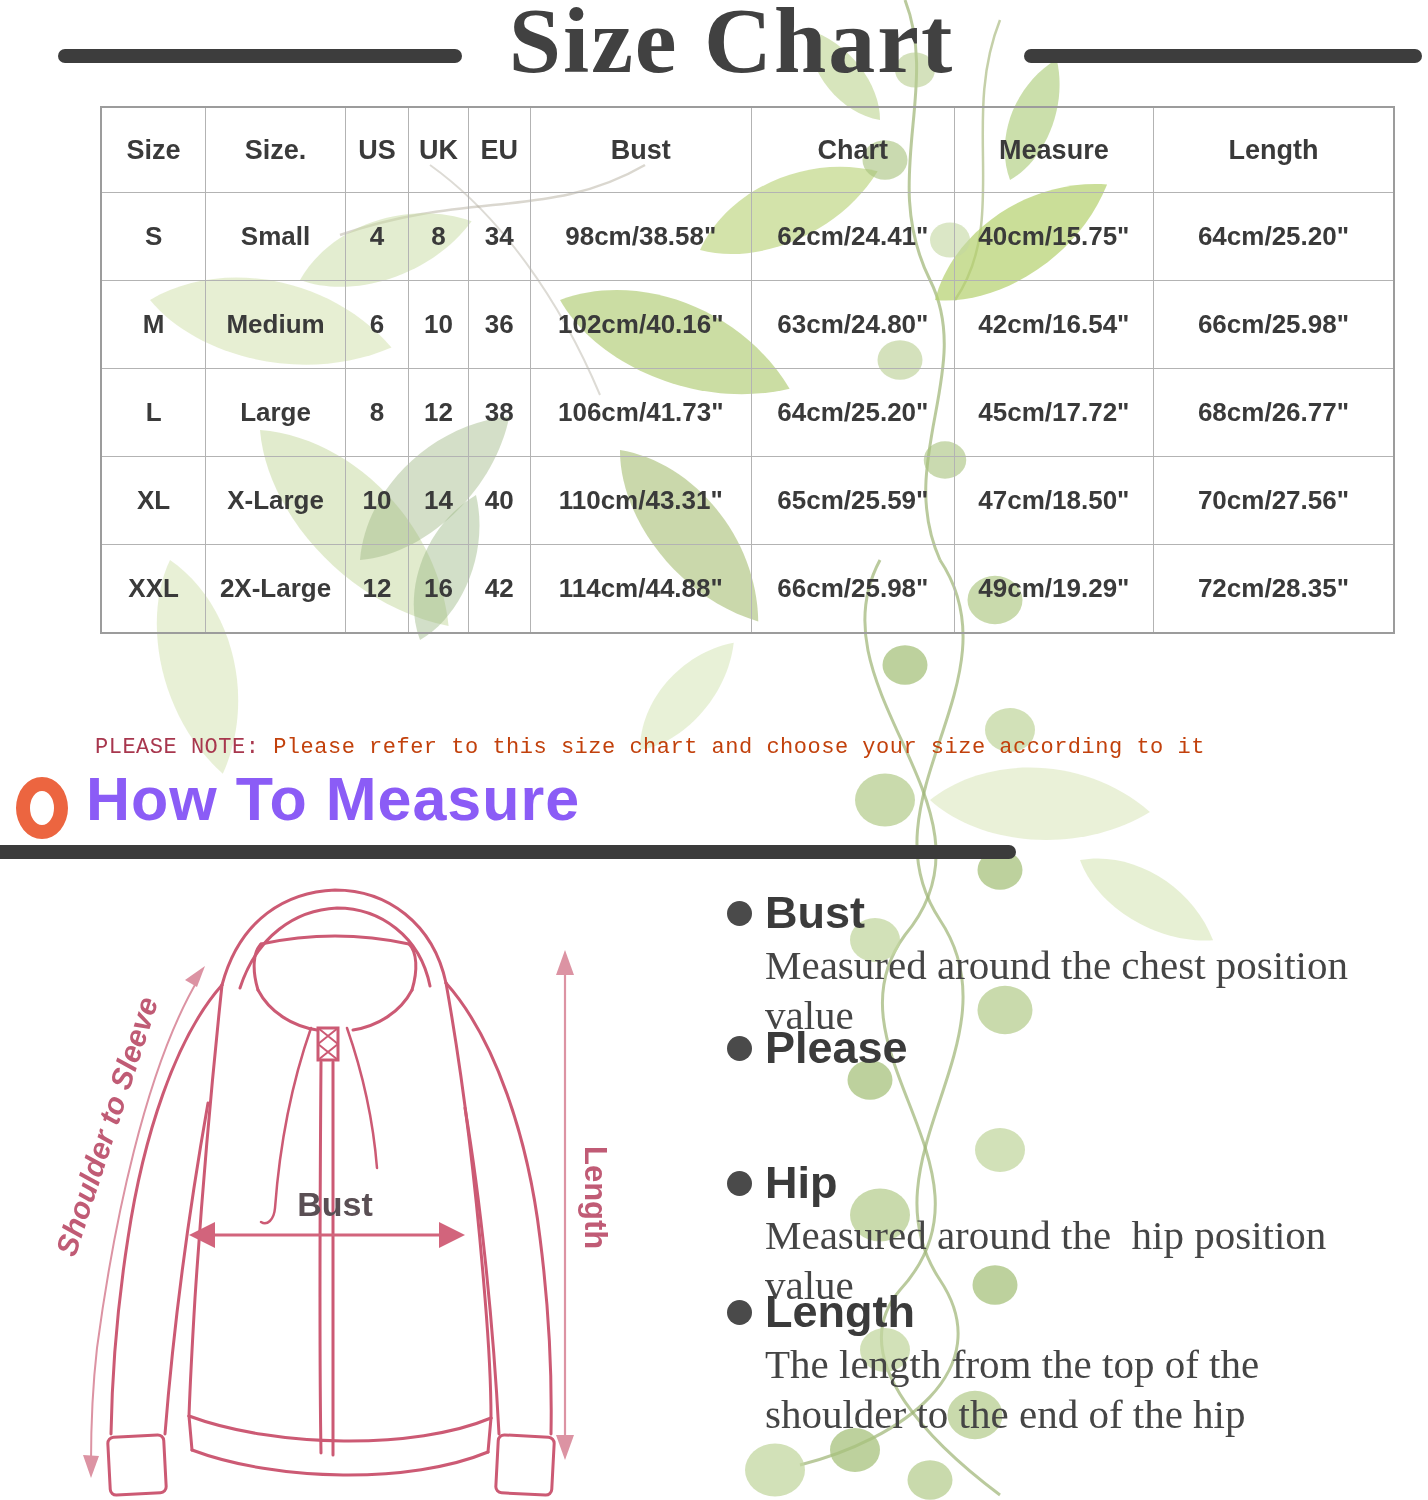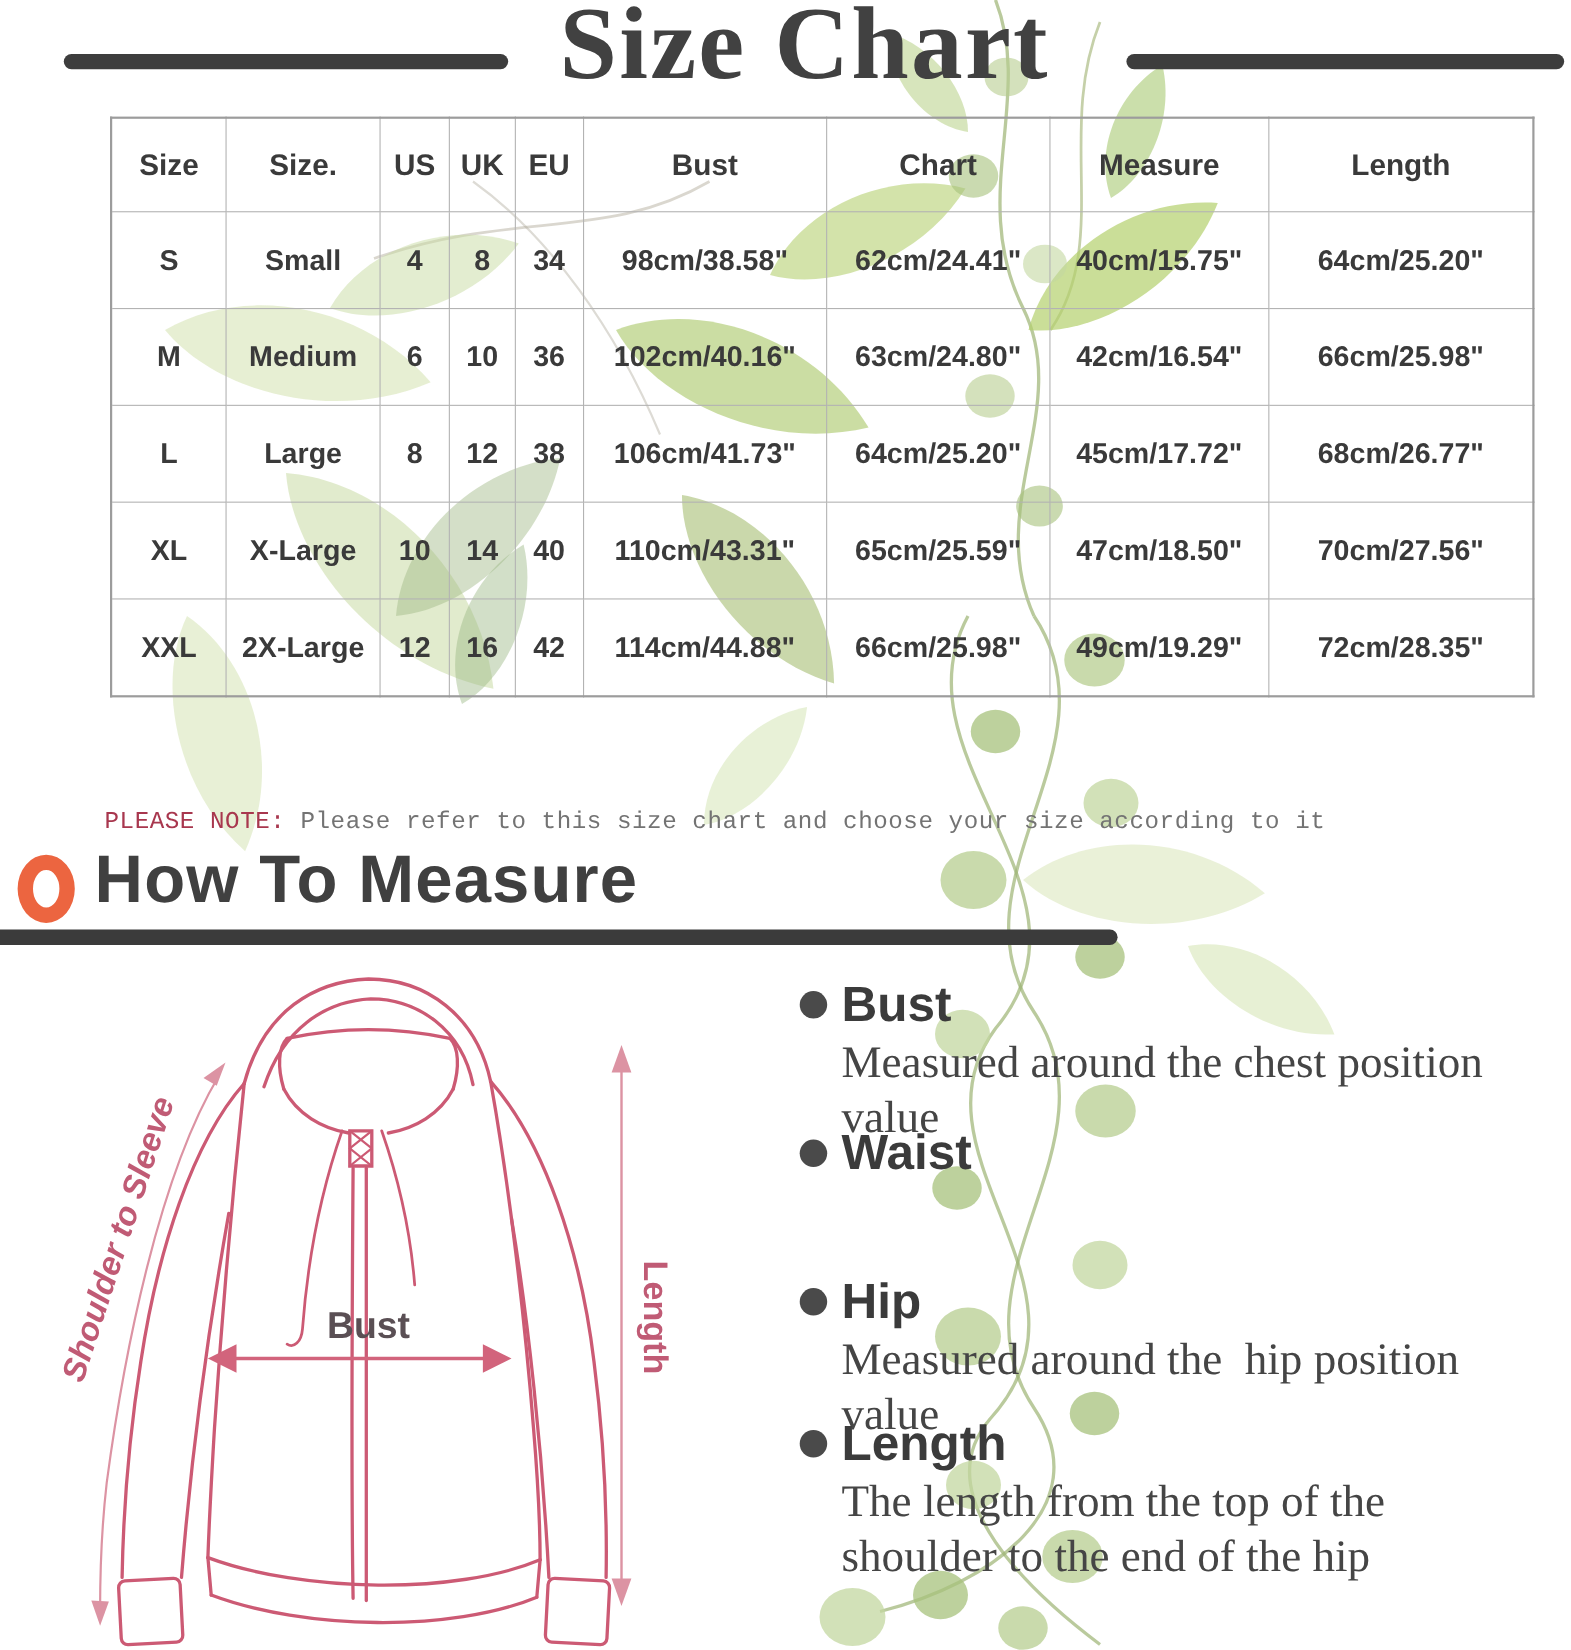--- a/index.html
+++ b/index.html
@@ -21,25 +21,25 @@
   table.size-chart th, table.size-chart td{
     border:1px solid #b3b3b3;text-align:center;vertical-align:middle;
     font-weight:700;color:#3a3a3a;background:transparent;padding:0;}
   table.size-chart thead th{height:84px;font-size:27px;}
   table.size-chart td{height:87px;font-size:26px;}
 
   
   .note-line{left:95px;top:735px;font-family:"Liberation Mono",monospace;font-size:22px;
     letter-spacing:.5px;white-space:nowrap;}
   .note-prefix{color:#a8374e;}
-  .note-text{color:#737373;}
+  .note-text{color:#c2410c;}
 
   
   .htm-ring{left:16px;top:777px;width:24px;height:34px;border:14px solid #ec6540;border-radius:50%;background:#fff;}
-  .htm-heading{left:86px;top:764px;font-weight:700;font-size:61px;color:#404040;letter-spacing:1px;}
+  .htm-heading{left:86px;top:764px;font-weight:700;font-size:61px;color:#8b5cf6;letter-spacing:1px;}
   .htm-divider{left:0;top:845px;width:1016px;height:14px;background:#3b3b3b;border-radius:0 7px 7px 0;}
 
   
   .hoodie{left:25px;top:878px;width:665px;height:622px;}
 
   
   .mg-item{position:absolute;left:715px;width:705px;z-index:1;}
   .mg-dot{position:absolute;left:12px;top:13px;width:25px;height:25px;border-radius:50%;background:#4a4a4a;}
   .mg-term{margin-left:50px;font-weight:700;font-size:45px;line-height:1.1;color:#3b3b3b;}
   .mg-desc{margin-left:50px;margin-top:2px;font-family:"Liberation Serif",serif;font-size:41px;
@@ -256,21 +256,21 @@
     </g>
   </svg>
 
   <div class="mg-item" style="top:888px">
     <div class="mg-dot"></div>
     <div class="mg-term">Bust</div>
     <div class="mg-desc">Measured around the chest position value</div>
   </div>
   <div class="mg-item" style="top:1023px">
     <div class="mg-dot"></div>
-    <div class="mg-term">Waist</div>
+    <div class="mg-term">Please</div>
   </div>
   <div class="mg-item" style="top:1158px">
     <div class="mg-dot"></div>
     <div class="mg-term">Hip</div>
     <div class="mg-desc">Measured around the  hip position value</div>
   </div>
   <div class="mg-item" style="top:1287px">
     <div class="mg-dot"></div>
     <div class="mg-term">Length</div>
     <div class="mg-desc narrow">The length from the top of the shoulder to the end of the hip</div>

